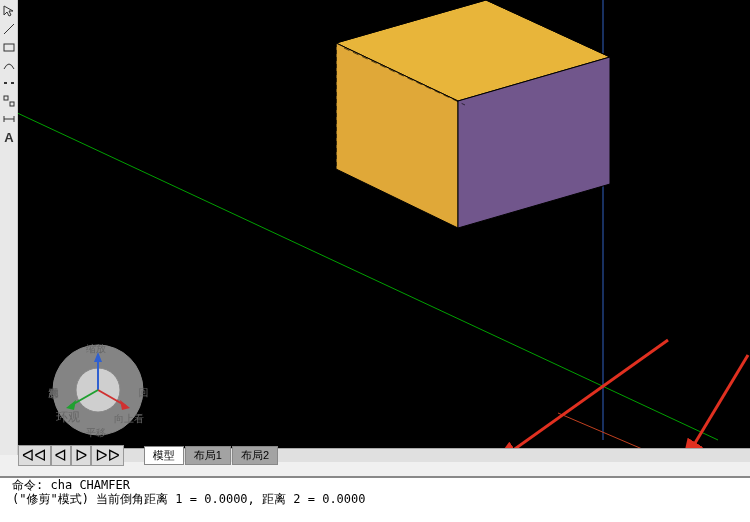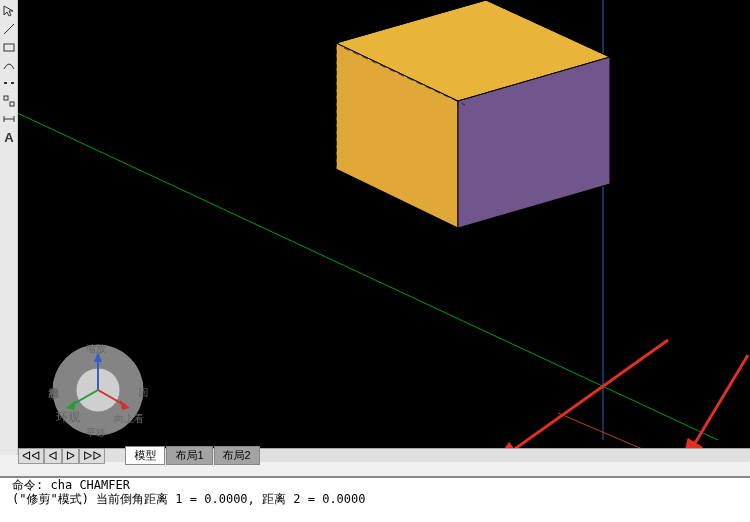--- a/index.html
+++ b/index.html
@@ -6,21 +6,21 @@
 body { width: 750px; height: 522px; font-family: "SimSun", "Microsoft YaHei", sans-serif; font-size: 12px; background: #f0f0f0; overflow: hidden; position: relative; }
 
 .toolbar-left { position: absolute; left: 0; top: 0; width: 18px; height: 455px; background: #e8e8e8; border-right: 1px solid #ccc; display: flex; flex-direction: column; padding-top: 2px; }
 .tool-btn { width: 16px; height: 16px; margin: 1px; display: flex; align-items: center; justify-content: center; cursor: pointer; }
 
 .viewport { position: absolute; left: 18px; top: 0; right: 0; height: 455px; background: #000000; overflow: hidden; }
 
 .viewcube { position: absolute; left: 30px; bottom: 15px; width: 100px; height: 100px; }
 
 .nav-controls { position: absolute; left: 18px; top: 448px; height: 14px; background: #e0e0e0; border-top: 1px solid #aaa; display: flex; align-items: center; font-size: 11px; }
-.nav-btn { padding: 0 3px; border: 1px solid #999; background: #ddd; font-size: 12px; cursor: pointer; }
+.nav-btn { padding: 0 3px; border: 1px solid #999; background: #ddd; font-size: 16px; cursor: pointer; }
 .tab { padding: 1px 8px; border: 1px solid #888; background: #a3a3a3; font-size: 11px; cursor: pointer; margin-right: 1px; }
 .tab.active { background: #fff; }
 
 .command-area { position: absolute; left: 0; bottom: 0; right: 0; height: 46px; background: #fff; border-top: 2px solid #888; font-family: "SimSun", monospace; font-size: 12px; }
 .cmd-line { padding: 0 12px; line-height: 14px; white-space: nowrap; overflow: hidden; }
 .cursor { display: inline-block; width: 1px; height: 12px; background: #000; vertical-align: middle; }
 
 .box-3d { position: absolute; left: 296px; top: 0; width: 300px; height: 240px; }
 </style>
 </head>

